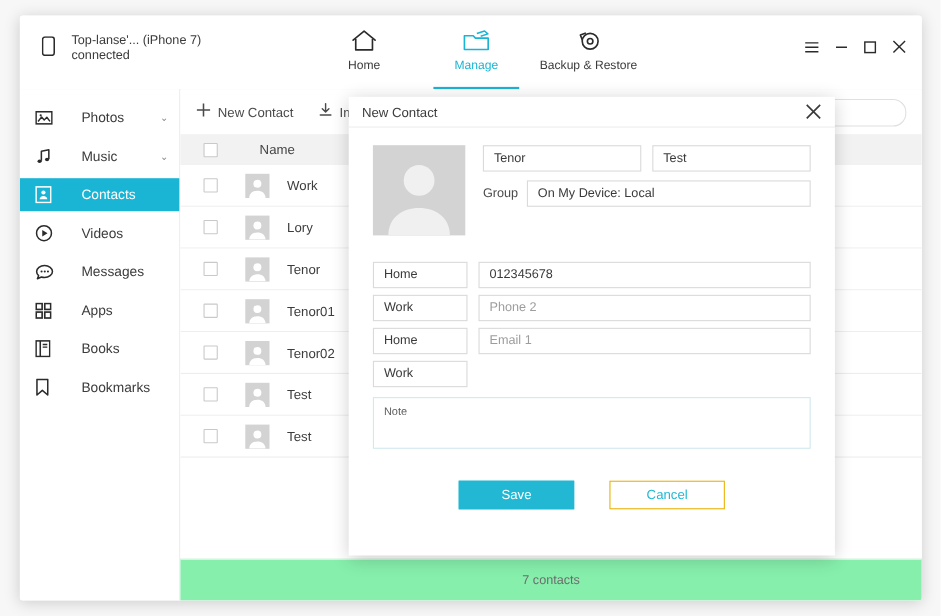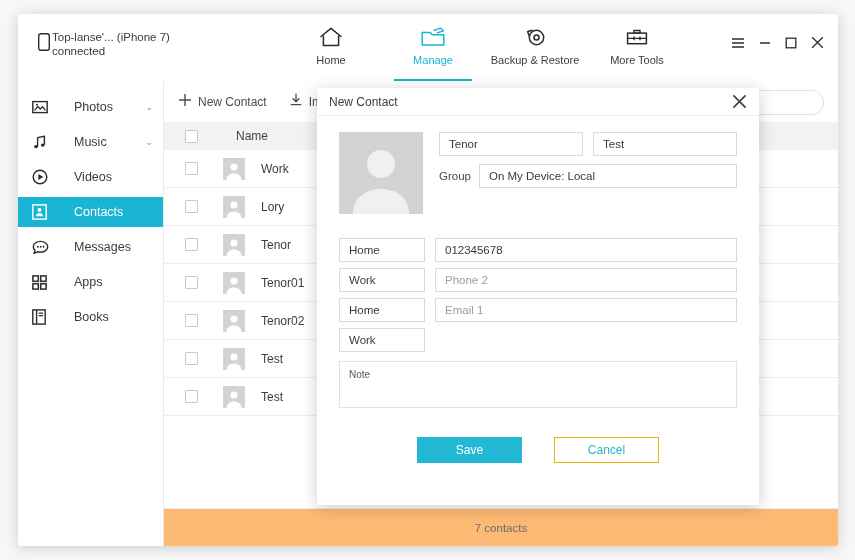--- a/index.html
+++ b/index.html
@@ -18,21 +18,21 @@
     overflow:hidden;
   }
 
   
   .topbar{
     position:absolute;left:0;top:0;width:100%;height:67px;
     background:#fff;
     border-bottom:1px solid #e6e6e6;
   }
   .device{
-    position:absolute;left:20px;top:16px;display:flex;align-items:flex-start;gap:2px;
+    position:absolute;left:20px;top:16px;display:flex;align-items:flex-start;gap:15px;
   }
   .device .phone-icon{margin-top:3px;}
   .device-text{font-size:11.5px;color:#3a3a3a;line-height:14px;max-width:150px;}
 
   .nav{
     position:absolute;left:262px;top:0;height:67px;display:flex;align-items:flex-start;
   }
   .nav-item{
     width:102px;height:67px;display:flex;flex-direction:column;align-items:center;
     justify-content:flex-start;padding-top:10px;box-sizing:border-box;cursor:pointer;
@@ -91,21 +91,21 @@
     font-size:12px;color:#3d3d3d;background:#fff;
   }
   .row .cb{margin-left:21px;}
   .row .avatar-sm{
     width:22px;height:22px;background:#d3d3d3;margin-left:25px;flex:0 0 auto;
     display:flex;align-items:flex-end;justify-content:center;overflow:hidden;
   }
   .row .rname{margin-left:16px;}
 
   .footer{
-    position:absolute;left:0;right:0;bottom:0;height:37px;background:#fdba74;
+    position:absolute;left:0;right:0;bottom:0;height:37px;background:#86efac;
     border-top:1px solid #ececec;display:flex;align-items:center;justify-content:center;
     font-size:11.5px;color:#6d6d6d;
   }
 
   
   .modal{
     position:absolute;left:299px;top:74px;width:442px;height:417px;background:#fff;
     box-shadow:0 3px 16px rgba(0,0,0,0.20);
   }
   .modal-head{
@@ -199,30 +199,20 @@
         <span class="nav-ico">
           <svg width="24" height="22" viewBox="0 0 24 22">
             <circle cx="13.5" cy="11.5" r="7.2" fill="none" stroke="#2b2b2b" stroke-width="1.5"></circle>
             <circle cx="13.5" cy="11.5" r="2.5" fill="none" stroke="#2b2b2b" stroke-width="1.5"></circle>
             <path d="M9 4.2 L4.6 5.8 L6.3 10" fill="none" stroke="#2b2b2b" stroke-width="1.5" stroke-linejoin="round" stroke-linecap="round"></path>
           </svg>
         </span>
         <span class="nav-lbl">Backup &amp; Restore</span>
       </div>
 
-      <div class="nav-item">
-        <span class="nav-ico">
-          <svg width="24" height="22" viewBox="0 0 24 22">
-            <path d="M9 4.5 h6 v2.6 h-6 Z" fill="none" stroke="#2b2b2b" stroke-width="1.4"></path>
-            <rect x="2.6" y="7.1" width="18.8" height="10.6" fill="none" stroke="#2b2b2b" stroke-width="1.5"></rect>
-            <path d="M2.6 12.4 h18.8 M9 10.6 v3.6 M15 10.6 v3.6" stroke="#2b2b2b" stroke-width="1.4"></path>
-          </svg>
-        </span>
-        <span class="nav-lbl">More Tools</span>
-      </div>
     </div>
 
     <div class="winctl">
       <span>
         <svg width="14" height="12" viewBox="0 0 14 12">
           <path d="M1 2 h12 M1 6 h12 M1 10 h12" stroke="#2b2b2b" stroke-width="1.3"></path>
         </svg>
       </span>
       <span>
         <svg width="12" height="12" viewBox="0 0 12 12">
@@ -261,40 +251,40 @@
         <svg width="16" height="15" viewBox="0 0 16 15">
           <path d="M5.6 11.2 V2.6 L12.4 1.2 V9.6" fill="none" stroke="#2b2b2b" stroke-width="1.4" stroke-linejoin="round"></path>
           <ellipse cx="4" cy="11.6" rx="1.9" ry="1.6" fill="#2b2b2b"></ellipse>
           <ellipse cx="10.8" cy="10.1" rx="1.9" ry="1.6" fill="#2b2b2b"></ellipse>
         </svg>
       </span>
       <span class="s-lbl">Music</span>
       <span class="s-chev">⌄</span>
     </div>
 
-    <div class="side-item">
-      <span class="s-ico">
-        <svg width="16" height="16" viewBox="0 0 16 16">
-          <circle cx="8" cy="8" r="6.8" fill="none" stroke="#2b2b2b" stroke-width="1.4"></circle>
-          <path d="M6.4 5 L11.2 8 L6.4 11 Z" fill="#2b2b2b"></path>
-        </svg>
-      </span>
-      <span class="s-lbl">Videos</span>
-      <span class="s-chev"></span>
-    </div>
-
     <div class="side-item active">
       <span class="s-ico">
         <svg width="15" height="16" viewBox="0 0 15 16">
           <rect x="0.8" y="0.9" width="13.4" height="14.2" fill="none" stroke="#ffffff" stroke-width="1.4"></rect>
           <circle cx="7.5" cy="6" r="1.9" fill="#ffffff"></circle>
           <path d="M4 12.2 c0-2 1.6-3.1 3.5-3.1 s3.5 1.1 3.5 3.1 Z" fill="#ffffff"></path>
         </svg>
       </span>
       <span class="s-lbl">Contacts</span>
+      <span class="s-chev"></span>
+    </div>
+
+    <div class="side-item">
+      <span class="s-ico">
+        <svg width="16" height="16" viewBox="0 0 16 16">
+          <circle cx="8" cy="8" r="6.8" fill="none" stroke="#2b2b2b" stroke-width="1.4"></circle>
+          <path d="M6.4 5 L11.2 8 L6.4 11 Z" fill="#2b2b2b"></path>
+        </svg>
+      </span>
+      <span class="s-lbl">Videos</span>
       <span class="s-chev"></span>
     </div>
 
     <div class="side-item">
       <span class="s-ico">
         <svg width="17" height="15" viewBox="0 0 17 15">
           <path d="M8.5 1.4 c4 0 7.2 2.4 7.2 5.4 s-3.2 5.4-7.2 5.4 c-1 0-2-0.15-2.8-0.42 L2 13.4 L3.1 10.6 C1.9 9.6 1.3 8.3 1.3 6.8 c0-3 3.2-5.4 7.2-5.4 Z" fill="none" stroke="#2b2b2b" stroke-width="1.4" stroke-linejoin="round"></path>
           <circle cx="5.8" cy="6.8" r="0.95" fill="#2b2b2b"></circle>
           <circle cx="8.7" cy="6.8" r="0.95" fill="#2b2b2b"></circle>
           <circle cx="11.6" cy="6.8" r="0.95" fill="#2b2b2b"></circle>
@@ -322,20 +312,29 @@
         <svg width="14" height="16" viewBox="0 0 14 16">
           <rect x="0.8" y="0.9" width="12.4" height="14.2" fill="none" stroke="#2b2b2b" stroke-width="1.4"></rect>
           <path d="M4.6 0.9 V15.1" stroke="#2b2b2b" stroke-width="1.4"></path>
           <path d="M6.8 4.2 h4.2 M6.8 6.6 h4.2" stroke="#2b2b2b" stroke-width="1.2"></path>
         </svg>
       </span>
       <span class="s-lbl">Books</span>
       <span class="s-chev"></span>
     </div>
 
+    <div class="side-item">
+      <span class="s-ico">
+        <svg width="13" height="16" viewBox="0 0 13 16">
+          <path d="M1.6 0.9 h9.8 v14.2 l-4.9 -4.2 l-4.9 4.2 Z" fill="none" stroke="#2b2b2b" stroke-width="1.4" stroke-linejoin="round"></path>
+        </svg>
+      </span>
+      <span class="s-lbl">Bookmarks</span>
+      <span class="s-chev"></span>
+    </div>
   </div>
 
   <div class="content">
 
     <div class="content-toolbar">
       <div class="tb-btn">
         <span>
           <svg width="14" height="14" viewBox="0 0 14 14">
               <path d="M7 1 V13 M1 7 H13" stroke="#4a4a4a" stroke-width="1.4"></path>
             </svg>

